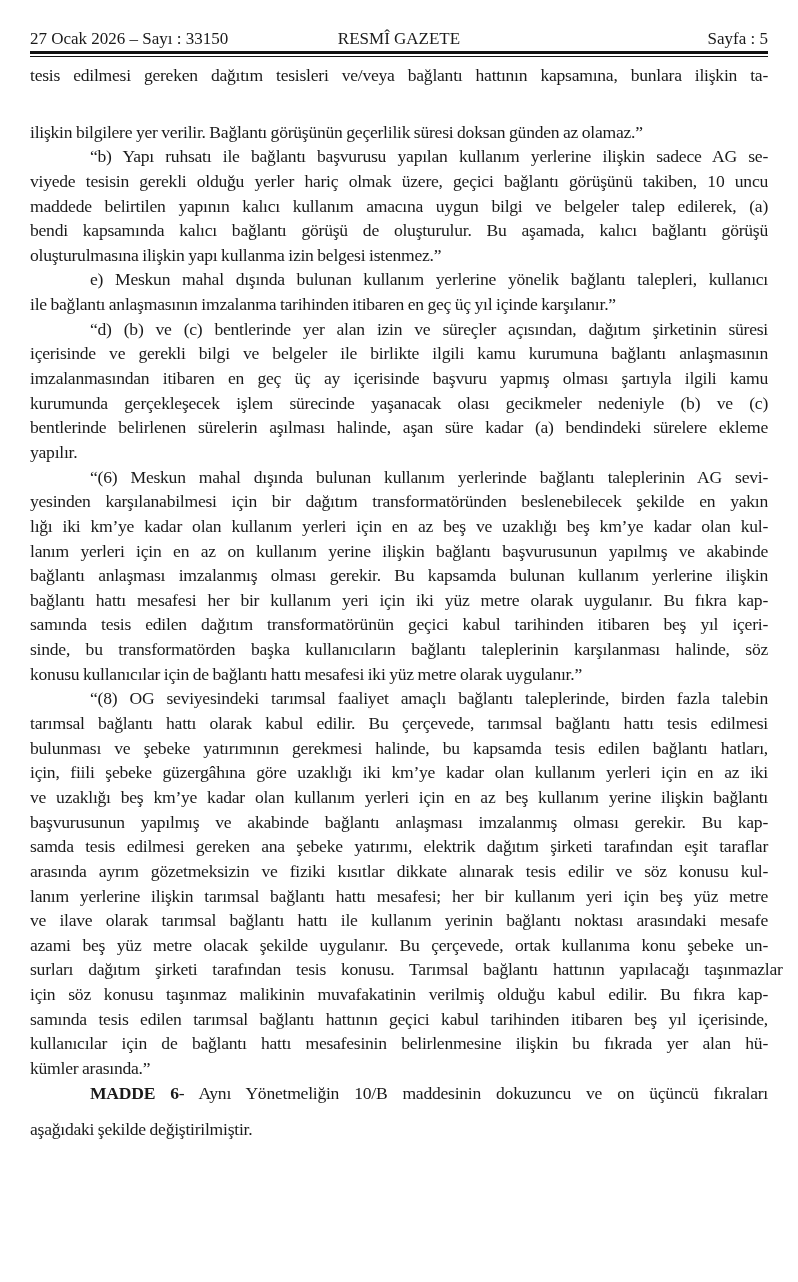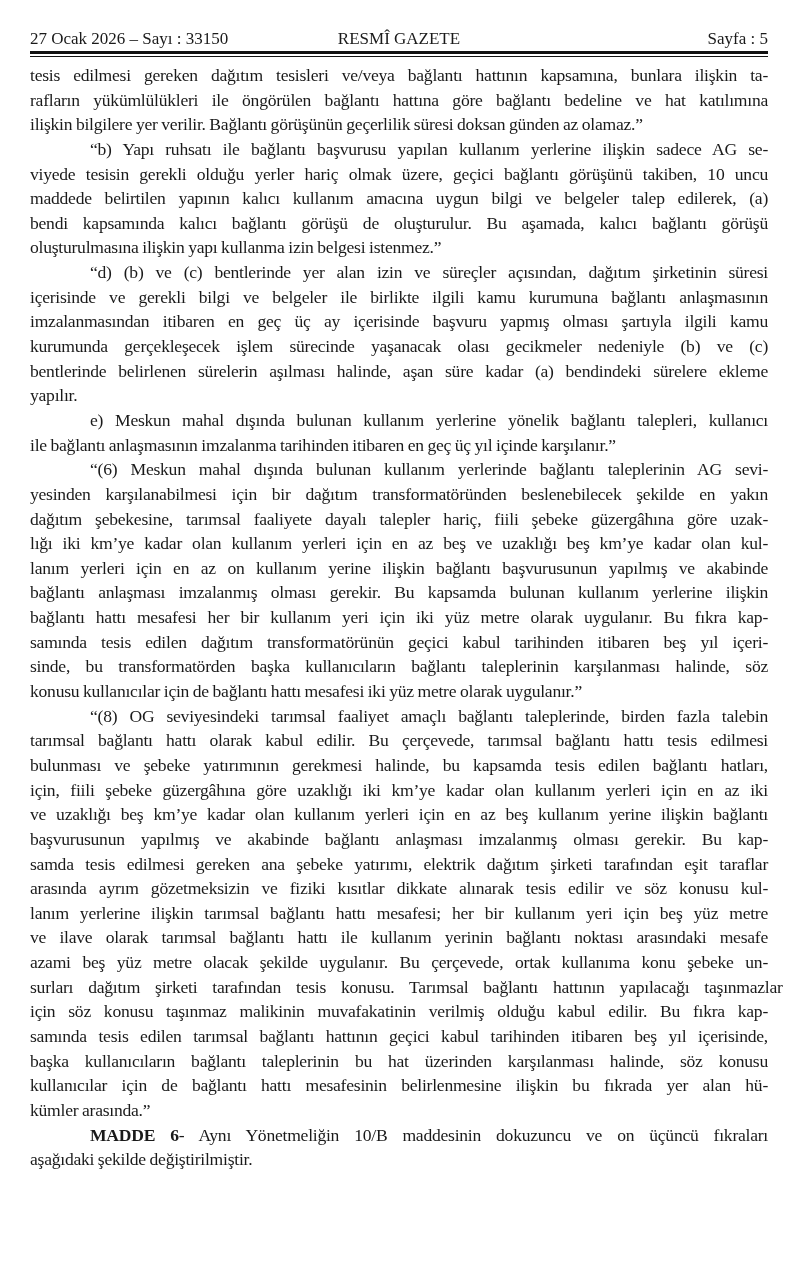--- a/index.html
+++ b/index.html
@@ -31,46 +31,44 @@
     <span class="right">Sayfa : 5</span>
   </div>
   <div class="rule-thick"></div>
   <div class="rule-thin"></div>
 
   <div class="body" id="body">
 
     <div id="paras">
         <div>
           <span class="ln" style="white-space: nowrap;"><span style="display: inline-block; transform-origin: left top; word-spacing: 8.97727px;">tesis edilmesi gereken dağıtım tesisleri ve/veya bağlantı hattının kapsamına, bunlara ilişkin ta-</span></span>
-          <span class="ln" style="white-space: nowrap;"><span style="display: inline-block; transform-origin: left top; word-spacing: 9.33381px;">rafların yükümlülükleri ile öngörülen bağlantı hattına göre bağlantı bedeline ve hat katılımına</span></span>
-          <span class="ln last" style="white-space: nowrap;"><span style="display: inline-block; transform-origin: left top;">ilişkin bilgilere yer verilir. Bağlantı görüşünün geçerlilik süresi doksan günden az olamaz.”</span></span>
+          <span class="ln last" style="white-space: nowrap; margin-top: 32px;"><span style="display: inline-block; transform-origin: left top;">ilişkin bilgilere yer verilir. Bağlantı görüşünün geçerlilik süresi doksan günden az olamaz.”</span></span>
         </div>
         <div>
           <span class="ln ind" style="white-space: nowrap;"><span style="display: inline-block; transform-origin: left top; word-spacing: 7.23307px;">“b) Yapı ruhsatı ile bağlantı başvurusu yapılan kullanım yerlerine ilişkin sadece AG se-</span></span>
           <span class="ln" style="white-space: nowrap;"><span style="display: inline-block; transform-origin: left top; word-spacing: 6.20793px;">viyede tesisin gerekli olduğu yerler hariç olmak üzere, geçici bağlantı görüşünü takiben, 10 uncu</span></span>
           <span class="ln" style="white-space: nowrap;"><span style="display: inline-block; transform-origin: left top; word-spacing: 8.70182px;">maddede belirtilen yapının kalıcı kullanım amacına uygun bilgi ve belgeler talep edilerek, (a)</span></span>
           <span class="ln" style="white-space: nowrap;"><span style="display: inline-block; transform-origin: left top; word-spacing: 10.8139px;">bendi kapsamında kalıcı bağlantı görüşü de oluşturulur. Bu aşamada, kalıcı bağlantı görüşü</span></span>
           <span class="ln last" style="white-space: nowrap;"><span style="display: inline-block; transform-origin: left top;">oluşturulmasına ilişkin yapı kullanma izin belgesi istenmez.”</span></span>
+        </div>
+        <div>
+          <span class="ln ind" style="white-space: nowrap;"><span style="display: inline-block; transform-origin: left top; word-spacing: 7.70625px;">e) Meskun mahal dışında bulunan kullanım yerlerine yönelik bağlantı talepleri, kullanıcı</span></span>
+          <span class="ln last" style="white-space: nowrap;"><span style="display: inline-block; transform-origin: left top;">ile bağlantı anlaşmasının imzalanma tarihinden itibaren en geç üç yıl içinde karşılanır.”</span></span>
         </div>
         <div>
           <span class="ln ind" style="white-space: nowrap;"><span style="display: inline-block; transform-origin: left top; word-spacing: 7.86779px;">“d) (b) ve (c) bentlerinde yer alan izin ve süreçler açısından, dağıtım şirketinin süresi</span></span>
           <span class="ln" style="white-space: nowrap;"><span style="display: inline-block; transform-origin: left top; word-spacing: 9.08333px;">içerisinde ve gerekli bilgi ve belgeler ile birlikte ilgili kamu kurumuna bağlantı anlaşmasının</span></span>
           <span class="ln" style="white-space: nowrap;"><span style="display: inline-block; transform-origin: left top; word-spacing: 9.24479px;">imzalanmasından itibaren en geç üç ay içerisinde başvuru yapmış olması şartıyla ilgili kamu</span></span>
           <span class="ln" style="white-space: nowrap;"><span style="display: inline-block; transform-origin: left top; word-spacing: 12.275px;">kurumunda gerçekleşecek işlem sürecinde yaşanacak olası gecikmeler nedeniyle (b) ve (c)</span></span>
           <span class="ln" style="white-space: nowrap;"><span style="display: inline-block; transform-origin: left top; word-spacing: 7.7429px;">bentlerinde belirlenen sürelerin aşılması halinde, aşan süre kadar (a) bendindeki sürelere ekleme</span></span>
           <span class="ln last" style="white-space: nowrap;"><span style="display: inline-block; transform-origin: left top;">yapılır.</span></span>
         </div>
         <div>
-          <span class="ln ind" style="white-space: nowrap;"><span style="display: inline-block; transform-origin: left top; word-spacing: 7.70625px;">e) Meskun mahal dışında bulunan kullanım yerlerine yönelik bağlantı talepleri, kullanıcı</span></span>
-          <span class="ln last" style="white-space: nowrap;"><span style="display: inline-block; transform-origin: left top;">ile bağlantı anlaşmasının imzalanma tarihinden itibaren en geç üç yıl içinde karşılanır.”</span></span>
-        </div>
-        <div>
           <span class="ln ind" style="white-space: nowrap;"><span style="display: inline-block; transform-origin: left top; word-spacing: 9.02187px;">“(6) Meskun mahal dışında bulunan kullanım yerlerinde bağlantı taleplerinin AG sevi-</span></span>
           <span class="ln" style="white-space: nowrap;"><span style="display: inline-block; transform-origin: left top; word-spacing: 10.7014px;">yesinden karşılanabilmesi için bir dağıtım transformatöründen beslenebilecek şekilde en yakın</span></span>
-          <span class="ln" style="white-space: nowrap;"><span style="display: inline-block; transform-origin: left top; word-spacing: 8.88352px;">dağıtım şebekesine, tarımsal faaliyete dayalı talepler hariç, fiili şebeke güzergâhına göre uzak-</span></span>
           <span class="ln" style="white-space: nowrap;"><span style="display: inline-block; transform-origin: left top; word-spacing: 5.92555px;">lığı iki km’ye kadar olan kullanım yerleri için en az beş ve uzaklığı beş km’ye kadar olan kul-</span></span>
           <span class="ln" style="white-space: nowrap;"><span style="display: inline-block; transform-origin: left top; word-spacing: 7.42428px;">lanım yerleri için en az on kullanım yerine ilişkin bağlantı başvurusunun yapılmış ve akabinde</span></span>
           <span class="ln" style="white-space: nowrap;"><span style="display: inline-block; transform-origin: left top; word-spacing: 9.30781px;">bağlantı anlaşması imzalanmış olması gerekir. Bu kapsamda bulunan kullanım yerlerine ilişkin</span></span>
           <span class="ln" style="white-space: nowrap;"><span style="display: inline-block; transform-origin: left top; word-spacing: 6.95937px;">bağlantı hattı mesafesi her bir kullanım yeri için iki yüz metre olarak uygulanır. Bu fıkra kap-</span></span>
           <span class="ln" style="white-space: nowrap;"><span style="display: inline-block; transform-origin: left top; word-spacing: 10.0213px;">samında tesis edilen dağıtım transformatörünün geçici kabul tarihinden itibaren beş yıl içeri-</span></span>
           <span class="ln" style="white-space: nowrap;"><span style="display: inline-block; transform-origin: left top; word-spacing: 11.4062px;">sinde, bu transformatörden başka kullanıcıların bağlantı taleplerinin karşılanması halinde, söz</span></span>
           <span class="ln last" style="white-space: nowrap;"><span style="display: inline-block; transform-origin: left top;">konusu kullanıcılar için de bağlantı hattı mesafesi iki yüz metre olarak uygulanır.”</span></span>
         </div>
         <div>
           <span class="ln ind" style="white-space: nowrap;"><span style="display: inline-block; transform-origin: left top; word-spacing: 7.95937px;">“(8) OG seviyesindeki tarımsal faaliyet amaçlı bağlantı taleplerinde, birden fazla talebin</span></span>
@@ -80,23 +78,22 @@
           <span class="ln" style="white-space: nowrap;"><span style="display: inline-block; transform-origin: left top; word-spacing: 5.83542px;">ve uzaklığı beş km’ye kadar olan kullanım yerleri için en az beş kullanım yerine ilişkin bağlantı</span></span>
           <span class="ln" style="white-space: nowrap;"><span style="display: inline-block; transform-origin: left top; word-spacing: 11.8203px;">başvurusunun yapılmış ve akabinde bağlantı anlaşması imzalanmış olması gerekir. Bu kap-</span></span>
           <span class="ln" style="white-space: nowrap;"><span style="display: inline-block; transform-origin: left top; word-spacing: 7.33984px;">samda tesis edilmesi gereken ana şebeke yatırımı, elektrik dağıtım şirketi tarafından eşit taraflar</span></span>
           <span class="ln" style="white-space: nowrap;"><span style="display: inline-block; transform-origin: left top; word-spacing: 8.06611px;">arasında ayrım gözetmeksizin ve fiziki kısıtlar dikkate alınarak tesis edilir ve söz konusu kul-</span></span>
           <span class="ln" style="white-space: nowrap;"><span style="display: inline-block; transform-origin: left top; word-spacing: 6.86384px;">lanım yerlerine ilişkin tarımsal bağlantı hattı mesafesi; her bir kullanım yeri için beş yüz metre</span></span>
           <span class="ln" style="white-space: nowrap;"><span style="display: inline-block; transform-origin: left top; word-spacing: 9.16797px;">ve ilave olarak tarımsal bağlantı hattı ile kullanım yerinin bağlantı noktası arasındaki mesafe</span></span>
           <span class="ln" style="white-space: nowrap;"><span style="display: inline-block; transform-origin: left top; word-spacing: 7.52404px;">azami beş yüz metre olacak şekilde uygulanır. Bu çerçevede, ortak kullanıma konu şebeke un-</span></span>
           <span class="ln" style="white-space: nowrap;"><span style="display: inline-block; transform-origin: left top; word-spacing: 10.7906px;">surları dağıtım şirketi tarafından tesis konusu. Tarımsal bağlantı hattının yapılacağı taşınmazlar</span></span>
           <span class="ln" style="white-space: nowrap;"><span style="display: inline-block; transform-origin: left top; word-spacing: 8.73177px;">için söz konusu taşınmaz malikinin muvafakatinin verilmiş olduğu kabul edilir. Bu fıkra kap-</span></span>
           <span class="ln" style="white-space: nowrap;"><span style="display: inline-block; transform-origin: left top; word-spacing: 7.4375px;">samında tesis edilen tarımsal bağlantı hattının geçici kabul tarihinden itibaren beş yıl içerisinde,</span></span>
-          <span class="ln" style="white-space: nowrap;"><span style="display: inline-block; transform-origin: left top; word-spacing: 11.8516px;">başka kullanıcıların bağlantı taleplerinin bu hat üzerinden karşılanması halinde, söz konusu</span></span>
           <span class="ln" style="white-space: nowrap;"><span style="display: inline-block; transform-origin: left top; word-spacing: 10.2865px;">kullanıcılar için de bağlantı hattı mesafesinin belirlenmesine ilişkin bu fıkrada yer alan hü-</span></span>
           <span class="ln last" style="white-space: nowrap;"><span style="display: inline-block; transform-origin: left top;">kümler arasında.”</span></span>
         </div>
       </div>
     <div>
       <span class="ln ind" style="white-space: nowrap;"><span style="display: inline-block; transform-origin: left top; word-spacing: 10.8766px;"><span class="madde-bold">MADDE 6</span><span>- Aynı Yönetmeliğin 10/B maddesinin dokuzuncu ve on üçüncü fıkraları</span></span></span>
-      <span class="ln last" style="white-space: nowrap;"><span style="display: inline-block; transform-origin: left top;">aşağıdaki şekilde değiştirilmiştir.</span></span>
+      <span class="ln last" style="white-space: nowrap;"><span style="display: inline-block; transform-origin: left top; margin-top: 12px;">aşağıdaki şekilde değiştirilmiştir.</span></span>
     </div>
   </div>
 </div>
 
 </body></html>

